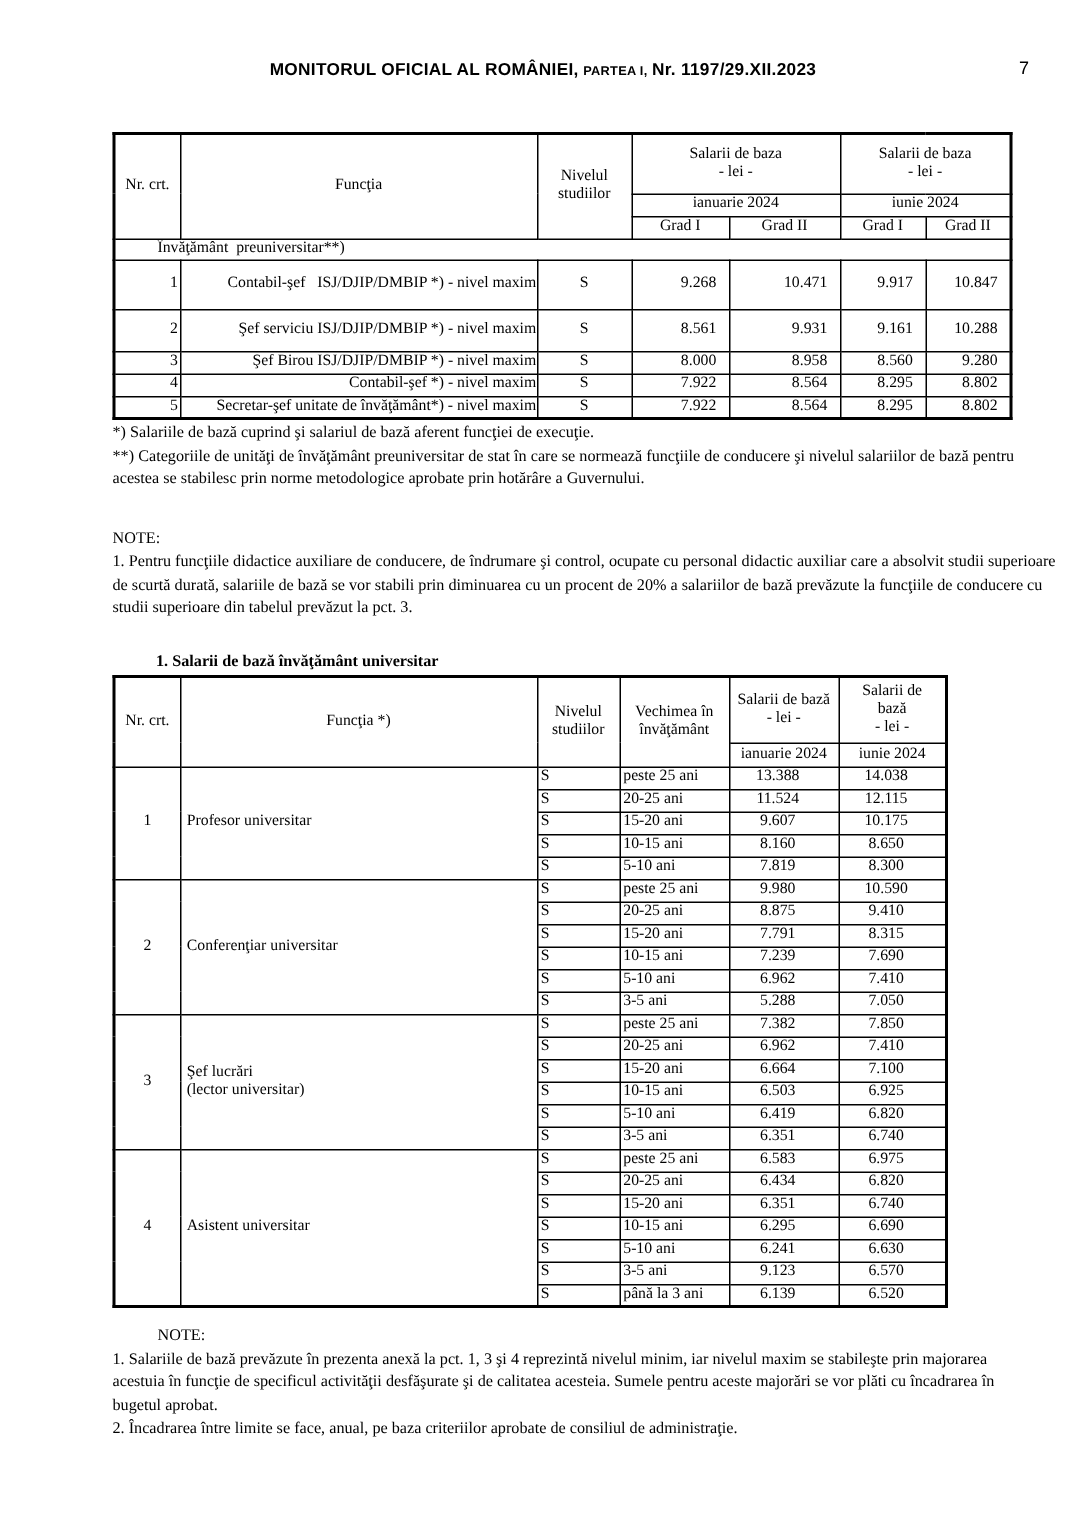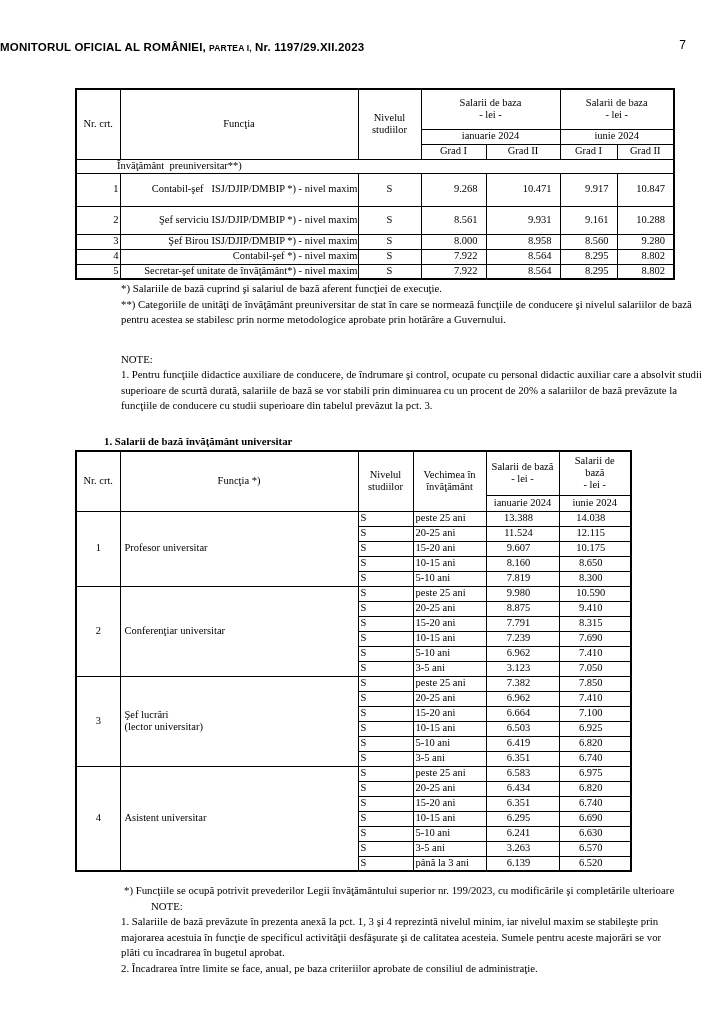--- a/index.html
+++ b/index.html
@@ -7,21 +7,21 @@
   body {
     position: relative;
     font-family: "Liberation Serif", serif;
     color: #000;
     overflow: hidden;
   }
 
   
   .page-header {
     position: absolute; top: 41px; left: 0; width: 100%;
-    text-align: left;
+    text-align: center;
     font-family: "Liberation Sans", sans-serif;
     font-weight: bold; font-size: 11.5px; letter-spacing: .2px;
     white-space: nowrap;
   }
   .hdr-part { font-size: 8.5px; margin: 0 3px; }
   .page-number {
     position: absolute; top: 38px; right: 38px;
     font-family: "Liberation Sans", sans-serif;
     font-size: 12px;
   }
@@ -37,38 +37,38 @@
   th div { white-space: nowrap; }
 
   
   .t1 { position: absolute; top: 88px; left: 75px; width: 598px; border: 2px solid #000; }
   .t1 .h40 th { height: 40px; }
   .t1 .h15 th { height: 15px; }
   .t1 tbody tr { height: 15px; }
   .t1 tbody tr.group-row { height: 14px; }
   .t1 tbody tr:nth-child(2) { height: 33px; }
   .t1 tbody tr:nth-child(3) { height: 28px; }
-  .t1 .group-cell { text-align: left; padding-left: 40px; white-space: pre-wrap; }
+  .t1 .group-cell { text-align: left; padding-left: 28px; white-space: pre-wrap; }
   .t1 .nr { text-align: right; padding-right: 1px; }
   .t1 .func { text-align: right; padding-left: 1px; white-space: pre-wrap; }
   .t1 .val { text-align: right; padding-right: 8px; }
 
   
   .t2 { position: absolute; top: 450px; left: 75px; width: 555px; border: 2px solid #000; }
   .t2 .h44 th { height: 44px; }
   .t2 .h16 th { height: 16px; }
   .t2 tbody tr { height: 15px; }
   .t2 .nr2 { text-align: center; }
   .t2 .func2 { text-align: left; padding-left: 4px; }
   .t2 .lvl2 { text-align: left; padding-left: 2px; }
   .t2 .vech { text-align: left; padding-left: 2px; }
   .t2 .val { text-align: center; padding-right: 8px; }
 
   
-  .notes p { font-size: 10.8px; line-height: 15.5px; margin-left: 46px; }
+  .notes p { font-size: 10.8px; line-height: 15.5px; }
   .notes-top { position: absolute; top: 281px; left: 75px; width: 634px; }
   .notes-top .note-label { margin-top: 24px; }
   .notes-bottom { position: absolute; top: 883px; left: 75px; width: 600px; }
   .notes-bottom .star-indent { padding-left: 3px; }
   .notes-bottom .note-label-indent { padding-left: 30px; }
 
   
   .section-title {
     position: absolute; top: 435px; left: 104px;
     font-size: 10.8px; font-weight: bold;
@@ -269,21 +269,21 @@
       </tr>
       <tr>
         <td class="lvl2">S</td>
         <td class="vech">5-10 ani</td>
         <td class="val">6.962</td>
         <td class="val">7.410</td>
       </tr>
       <tr>
         <td class="lvl2">S</td>
         <td class="vech">3-5 ani</td>
-        <td class="val">3.123</td>
+        <td class="val">5.288</td>
         <td class="val">7.050</td>
       </tr>
       <tr>
         <td class="nr2" rowspan="6">3</td>
         <td class="func2" rowspan="6">Şef lucrări<br>(lector universitar)</td>
         <td class="lvl2">S</td>
         <td class="vech">peste 25 ani</td>
         <td class="val">7.382</td>
         <td class="val">7.850</td>
       </tr>
@@ -345,30 +345,29 @@
       </tr>
       <tr>
         <td class="lvl2">S</td>
         <td class="vech">5-10 ani</td>
         <td class="val">6.241</td>
         <td class="val">6.630</td>
       </tr>
       <tr>
         <td class="lvl2">S</td>
         <td class="vech">3-5 ani</td>
-        <td class="val">3.263</td>
+        <td class="val">9.123</td>
         <td class="val">6.570</td>
       </tr>
       <tr>
         <td class="lvl2">S</td>
         <td class="vech">până la 3 ani</td>
         <td class="val">6.139</td>
         <td class="val">6.520</td>
       </tr>
     </tbody>
 </table>
 
 <div class="notes notes-bottom">
-  <p class="star-indent">*) Funcţiile se ocupă potrivit prevederilor Legii învăţământului superior nr. 199/2023, cu modificările şi completările ulterioare</p>
   <p class="note-label-indent">NOTE:</p>
   <p>1. Salariile de bază prevăzute în prezenta anexă la pct. 1, 3 şi 4 reprezintă nivelul minim, iar nivelul maxim se stabileşte prin majorarea acestuia în funcţie de specificul activităţii desfăşurate şi de calitatea acesteia. Sumele pentru aceste majorări se vor plăti cu încadrarea în bugetul aprobat.</p>
   <p>2. Încadrarea între limite se face, anual, pe baza criteriilor aprobate de consiliul de administraţie.</p>
 </div>
 
 </body></html>

